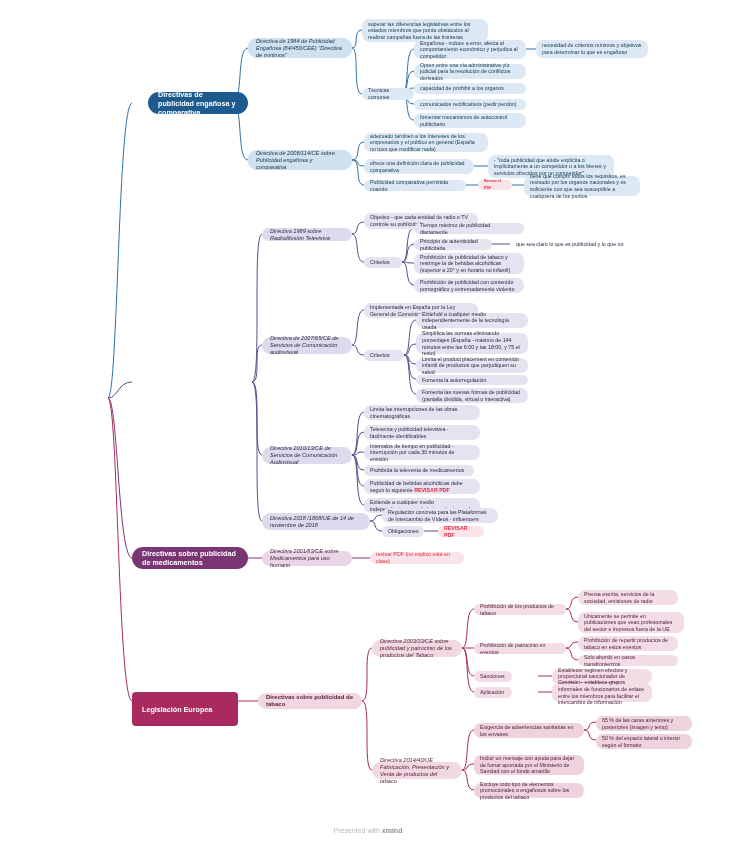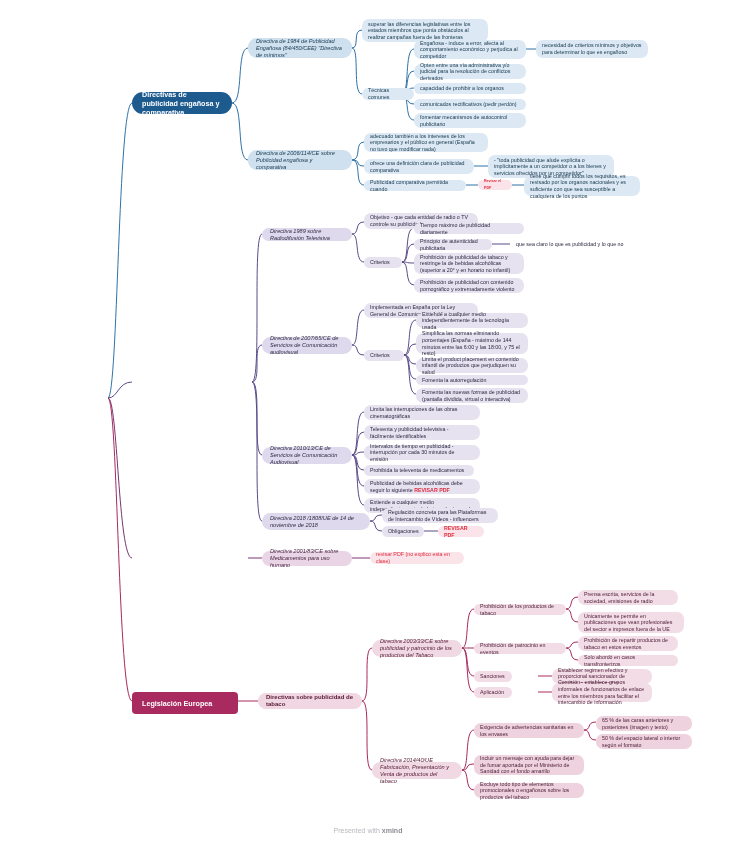--- a/index.html
+++ b/index.html
@@ -17,21 +17,21 @@
         font-size:11.5px;line-height:14px;letter-spacing:.2px;padding:6px 8px;}
 
   
   .l1-blue{background:#1d5a8e;color:#ffffff;border-radius:11px;
         font-size:7.2px;font-weight:bold;line-height:9px;padding:5px 10px;}
   .l1-purple{background:#5b4a8a;color:#ffffff;border-radius:11px;
         font-size:7.2px;font-weight:bold;line-height:9px;padding:5px 10px;}
   .l1-violet{background:#7a3573;color:#ffffff;border-radius:11px;
         font-size:7.2px;font-weight:bold;line-height:9px;padding:5px 10px;}
   .l1-pink{background:#a82a5e;color:#ffffff;border-radius:4px;
-        font-size:7.2px;font-weight:bold;line-height:9px;padding:11px 10px;}
+        font-size:7.2px;font-weight:bold;line-height:9px;padding:17px 10px;}
 
   
   .l2-blue{background:#cfe0ee;color:#16384f;border-radius:9px;
         font-style:italic;font-size:5.6px;line-height:7px;padding:4px 8px;}
   .l2-purple{background:#ded9ec;color:#2f2a44;border-radius:9px;
         font-style:italic;font-size:5.6px;line-height:7px;padding:4px 8px;}
   .l2-violet{background:#ead5e7;color:#46243f;border-radius:9px;
         font-style:italic;font-size:5.6px;line-height:7px;padding:4px 8px;}
   .l2-pink{background:#f0d7e2;color:#5a2038;border-radius:9px;
         font-size:6px;font-weight:bold;line-height:7px;padding:4px 8px;}
@@ -137,21 +137,21 @@
 
       <path d="M462 770 C470 770 464 730 474 730" stroke="#a82a5e"></path>
       <path d="M462 770 C470 770 464 764 474 764" stroke="#a82a5e"></path>
       <path d="M462 770 C470 770 464 790 474 790" stroke="#a82a5e"></path>
       <path d="M584 730 C592 730 586 722 596 722" stroke="#a82a5e"></path>
       <path d="M584 730 C592 730 586 740 596 740" stroke="#a82a5e"></path>
     </g>
   </svg>
 
 
-  <div class="node l1-blue" style="left:132px;top:92px;width:100px;height:22px;">
+  <div class="node l1-blue" style="left:148px;top:92px;width:100px;height:22px;">
     <span class="txt">Directivas de publicidad engañosa y comparativa</span>
   </div>
 
   <div class="node l2-blue" style="left:248px;top:38px;width:104px;height:20px;">
     <span class="txt">Directiva de 1984 de Publicidad Engañosa (84/450/CEE) "Directiva de mínimos"</span>
   </div>
   <div class="node leaf-blue" style="left:362px;top:19px;width:126px;height:23px;">
     <span class="txt">superar las diferencias legislativas entre los estados miembros que ponía obstáculos al realizar campañas fuera de las fronteras</span>
   </div>
   <div class="node leaf-blue" style="left:362px;top:88px;width:52px;height:12px;">
@@ -277,20 +277,23 @@
   <div class="node leaf-purple" style="left:382px;top:508px;width:116px;height:15px;">
     <span class="txt">Regulación concreta para las Plataformas de Intercambio de Vídeos - influencers</span>
   </div>
   <div class="node leaf-purple" style="left:382px;top:526px;width:42px;height:11px;">
     <span class="txt">Obligaciones</span>
   </div>
   <div class="node leaf-red" style="left:438px;top:526px;width:46px;height:11px;">
     <span class="txt red">REVISAR PDF</span>
   </div>
 
+  <div class="node l1-violet" style="left:132px;top:547px;width:116px;height:22px;">
+    <span class="txt">Directivas sobre publicidad de medicamentos</span>
+  </div>
   <div class="node l2-violet" style="left:262px;top:551px;width:90px;height:15px;">
     <span class="txt">Directiva 2001/83/CE sobre Medicamentos para uso humano</span>
   </div>
   <div class="node leaf-red" style="left:370px;top:552px;width:94px;height:12px;">
     <span class="txt red" style="font-weight:normal;">revisar PDF (no explico esta en clase)</span>
   </div>
 
   <div class="node l1-pink" style="left:132px;top:692px;width:106px;height:18px;">
     <span class="txt">Legislación Europea</span>
   </div>

